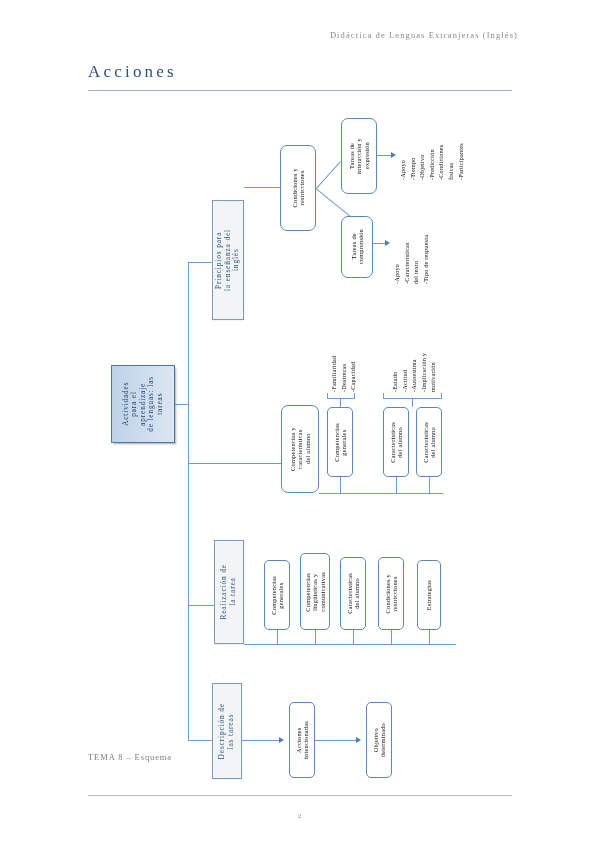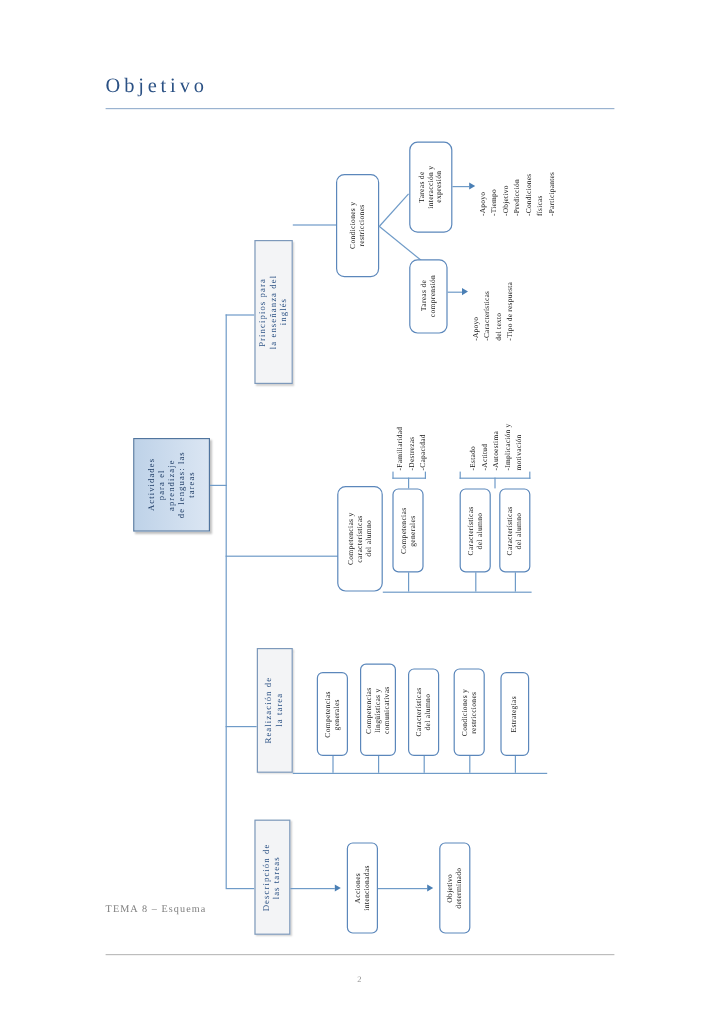--- a/index.html
+++ b/index.html
@@ -174,22 +174,23 @@
     border-top: 3.1px solid transparent;
     border-bottom: 3.1px solid transparent;
     border-left: 5px solid #4a7fb5;
   }
 </style>
 </head>
 <body>
 
 <div id="page">
 
-
-  <div id="page-title">Objetivo</div>
+  <div id="header-text">Didáctica de Lenguas Extranjeras (Inglés)</div>
+
+  <div id="page-title">Acciones</div>
   <div id="title-rule"></div>
 
   <div class="node root" style="left:111px; top:365px; width:64px; height:78px;">
     <span class="vtext">Actividades
 para el
 aprendizaje
 de lenguas: las
 tareas</span>
   </div>
 

